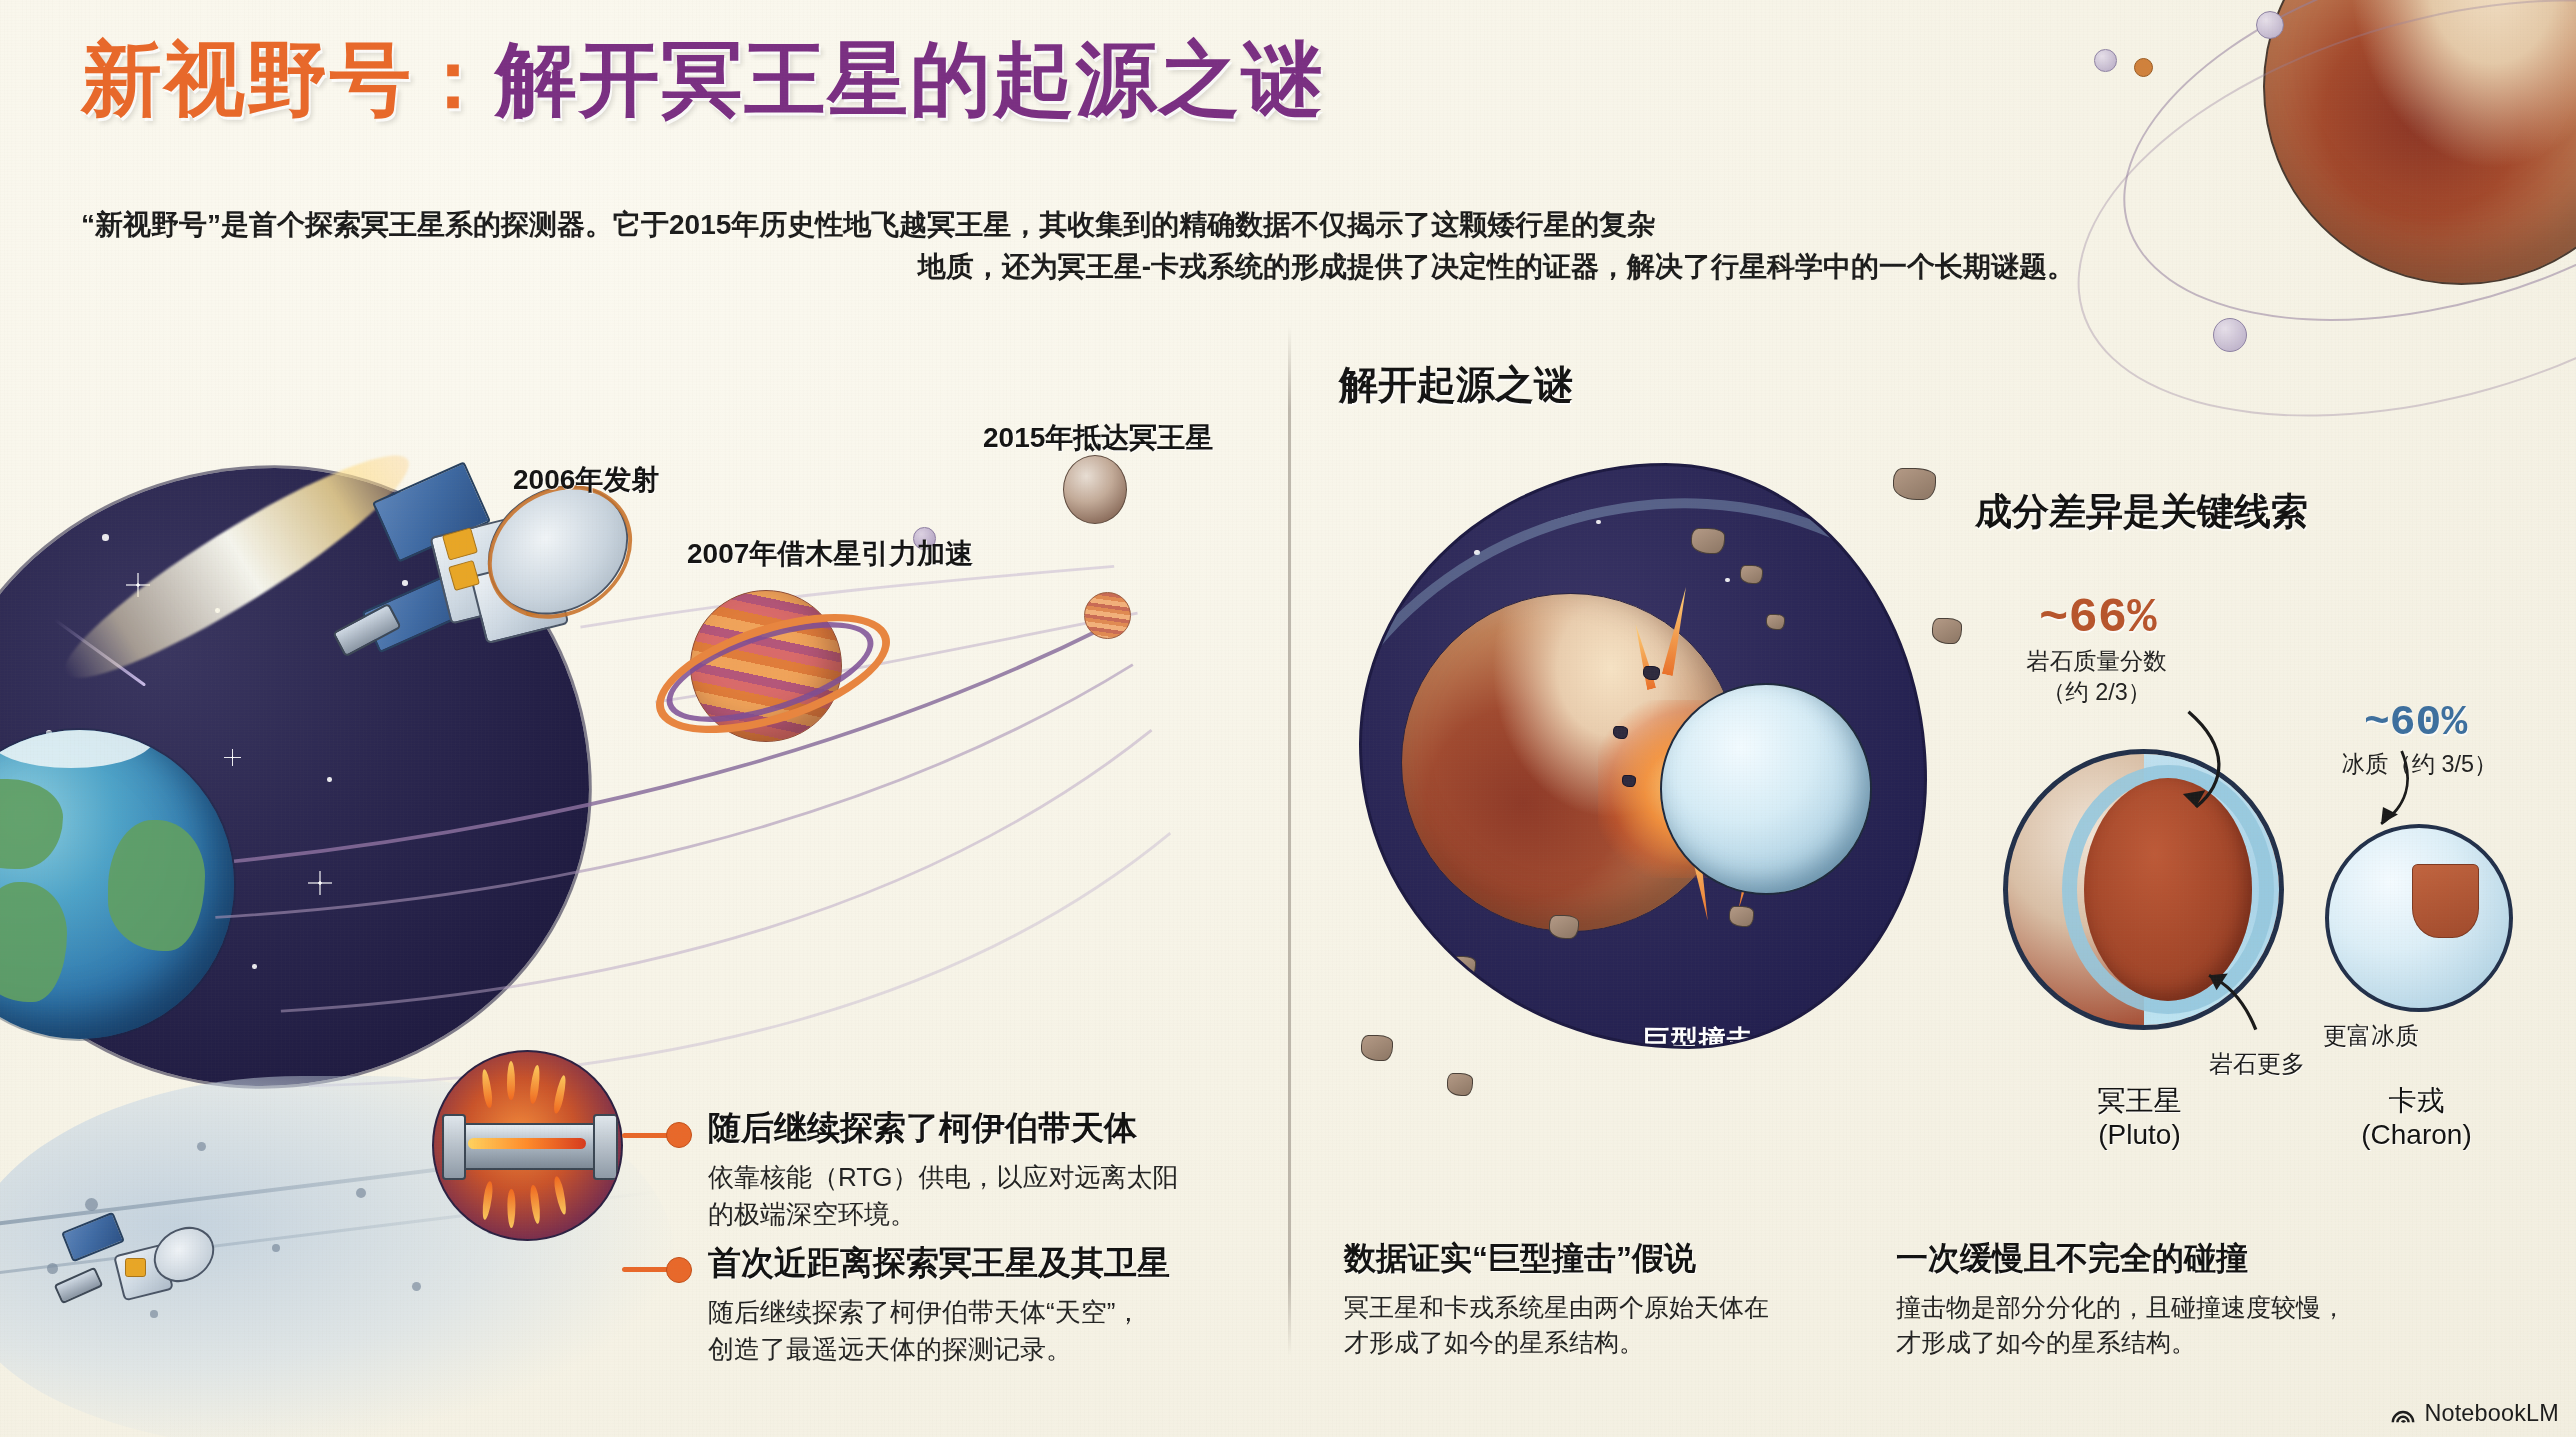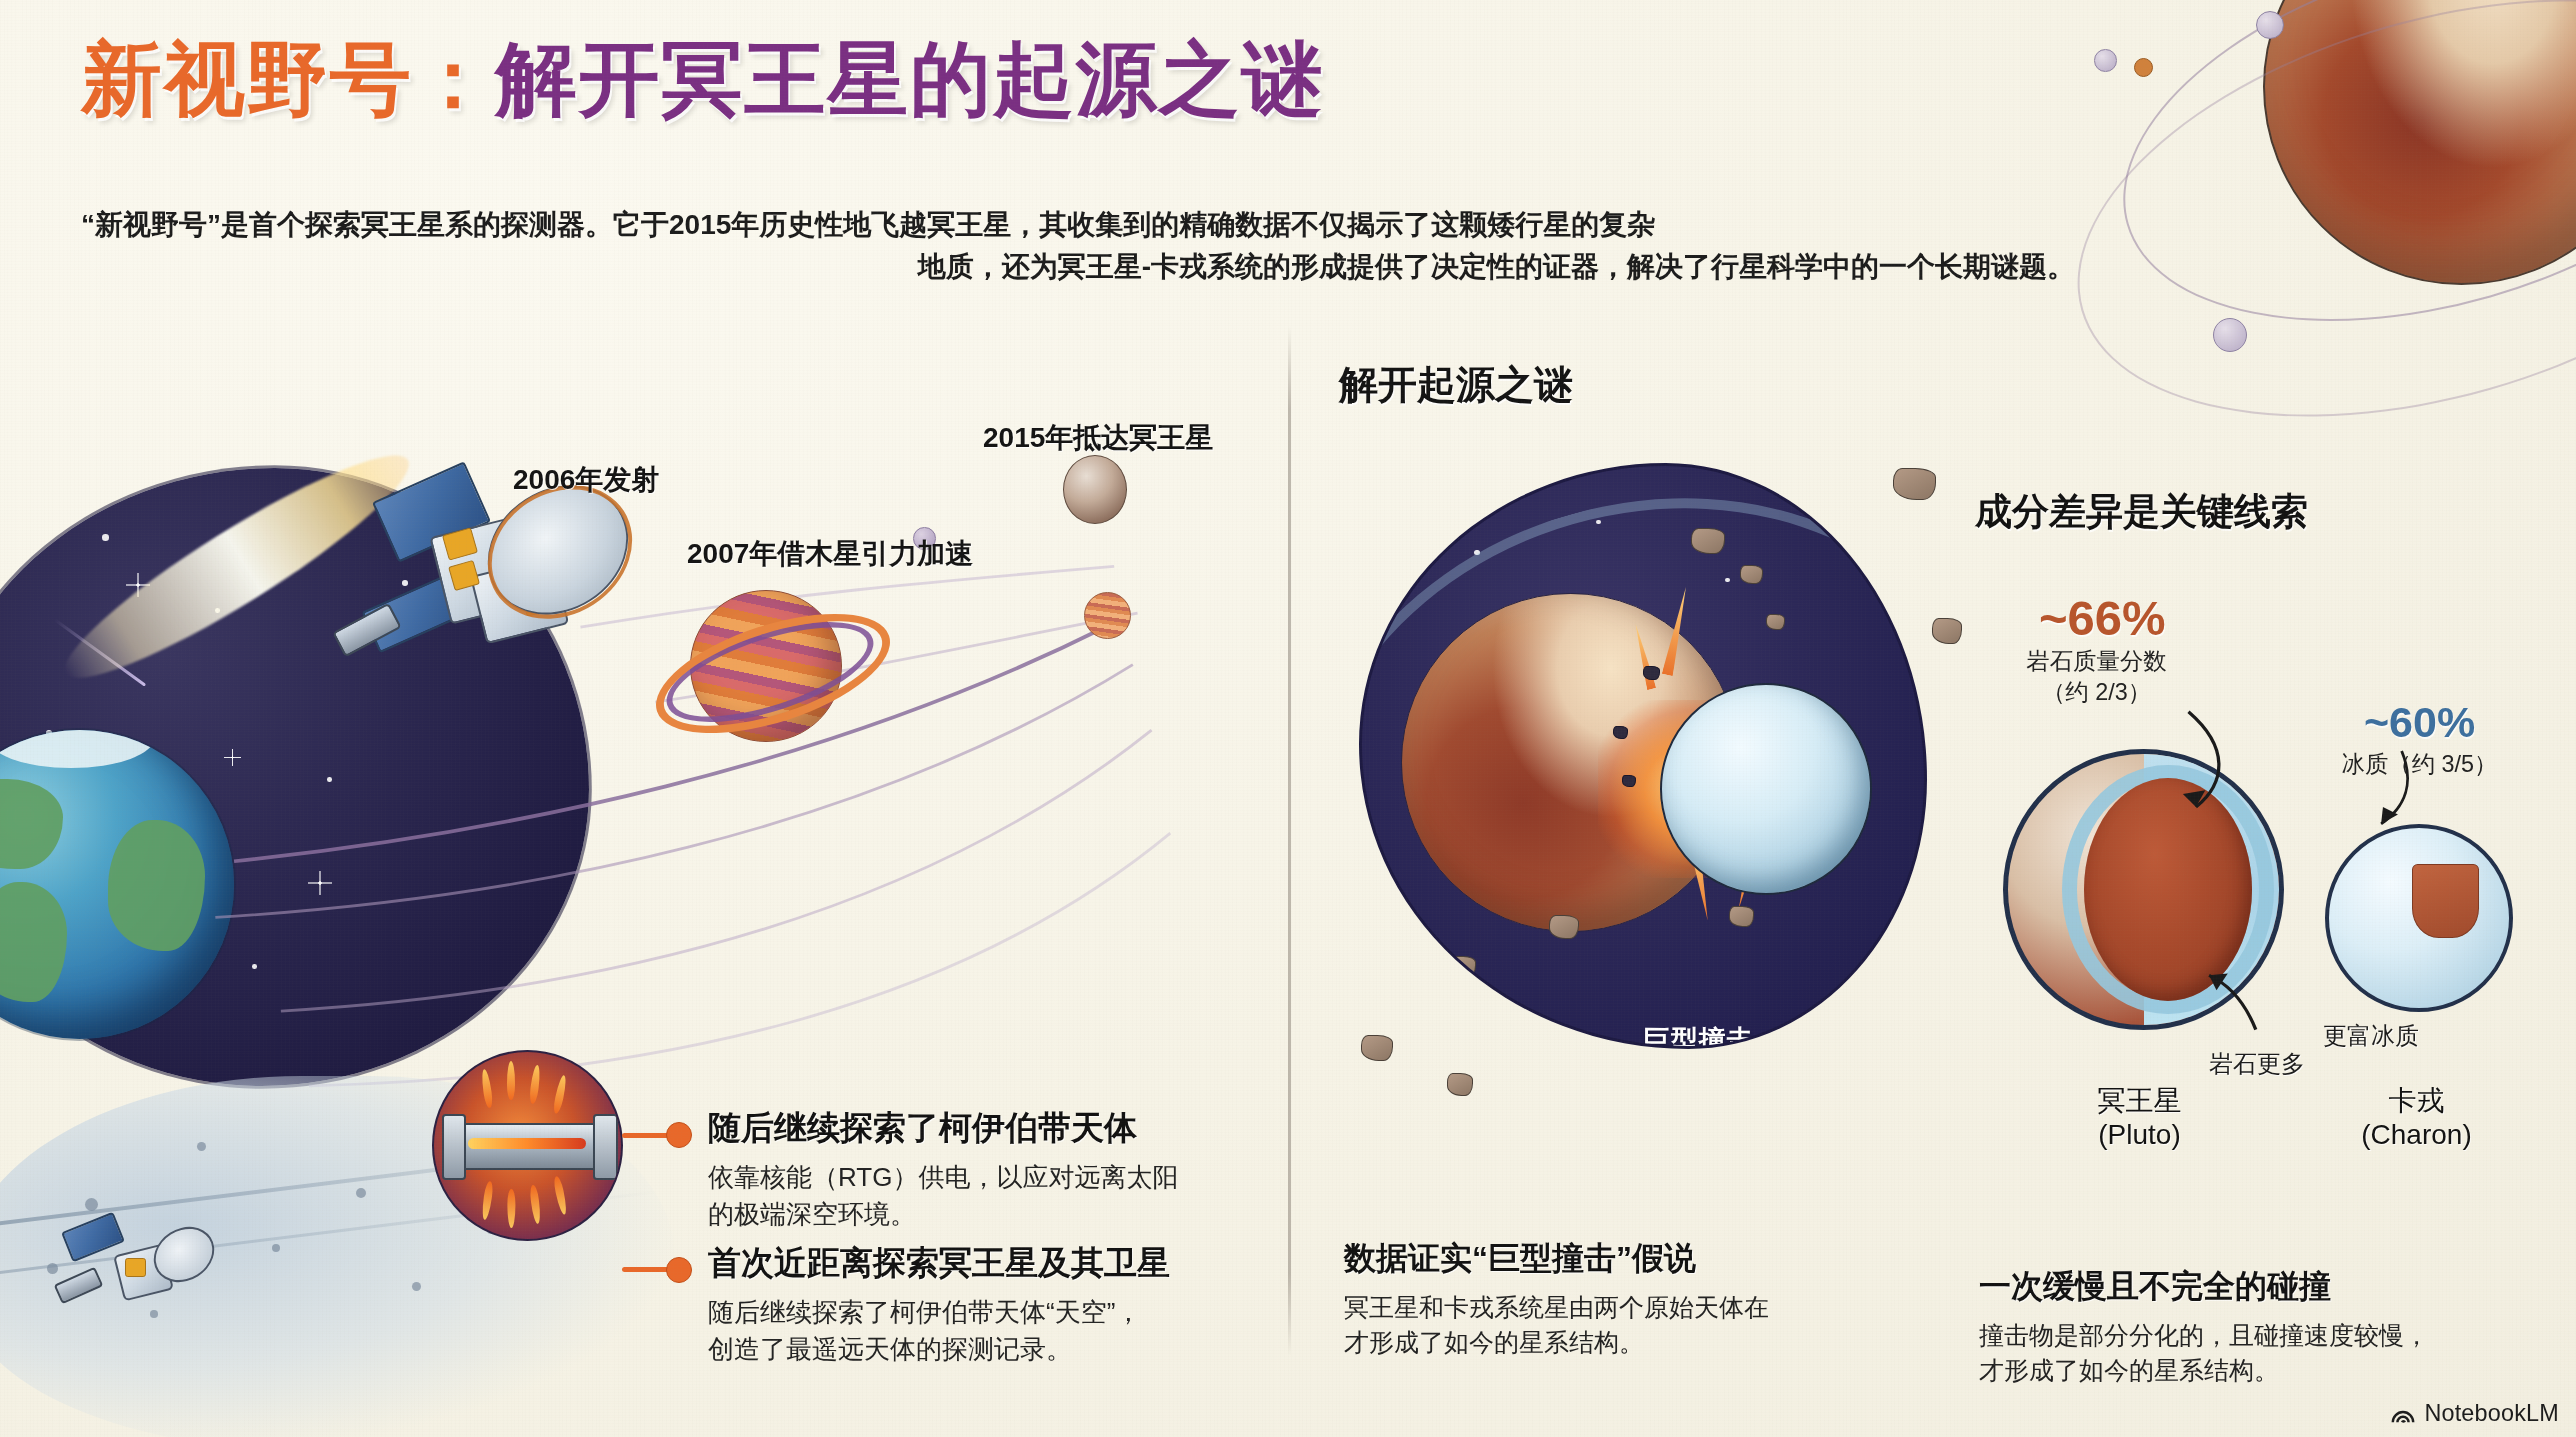--- a/index.html
+++ b/index.html
@@ -231,21 +231,21 @@
     position:absolute;left:281px;top:556px;font-size:27px;font-weight:bold;color:#fff;
     letter-spacing:0.9px;text-shadow:0 1.9px 3.7px rgba(0,0,0,.45);white-space:nowrap;
   }
 
   
   .comp-title{
     position:absolute;left:1975px;top:487px;font-size:37px;font-weight:bold;color:#121212;
     white-space:nowrap;text-shadow:0.9px 1.9px 0 rgba(255,255,255,.8);
   }
   .pct{
-    position:absolute;font-weight:bold;white-space:nowrap;
+    position:absolute;font-weight:bold;white-space:nowrap;font-family:Liberation Mono, monospace;
   }
   #pct-rock{left:2039px;top:590px;font-size:49px;color:#b7552c;text-shadow:0.9px 1.9px 0 rgba(255,255,255,.75);}
   #pct-ice{left:2364px;top:698px;font-size:43px;color:#3d6f9e;text-shadow:0.9px 1.9px 0 rgba(255,255,255,.75);}
   .pct-sub{
     position:absolute;font-size:23.4px;color:#222;text-align:center;line-height:1.32;white-space:nowrap;
   }
   #sub-rock{left:1975px;top:646px;width:243px;}
   #sub-ice{left:2312px;top:749px;width:215px;}
 
   .cut-pluto{
@@ -293,21 +293,21 @@
   #anno-ice{left:2323px;top:1020px;}
 
   
   .rblock{position:absolute;}
   .rblock .h{
     font-size:32px;font-weight:bold;color:#121212;white-space:nowrap;margin-bottom:9.4px;
     text-shadow:0.9px 0.9px 0 rgba(255,255,255,.8);
   }
   .rblock .p{font-size:25px;color:#222;line-height:1.4;width:562px;}
   #rb1{left:1344px;top:1237px;}
-  #rb2{left:1979px;top:1237px;margin-top:28px;}
+  #rb2{left:1896px;top:1237px;}
 
   
   .corner-pluto{
     position:absolute;right:-84px;top:-112px;width:393px;height:393px;border-radius:50%;
     background:
       radial-gradient(ellipse at 58% 22%, #f2e0c6 0%, #e4c9a8 20%, transparent 44%),
       radial-gradient(circle at 40% 58%, #8a3525 0%, #a3492c 30%, #c3835a 58%, #e0c5a6 84%, #efe4d6 100%);
     border:2.8px solid #4a3a30;
     box-shadow:inset -19px -24px 52px rgba(60,20,10,.45);
   }

